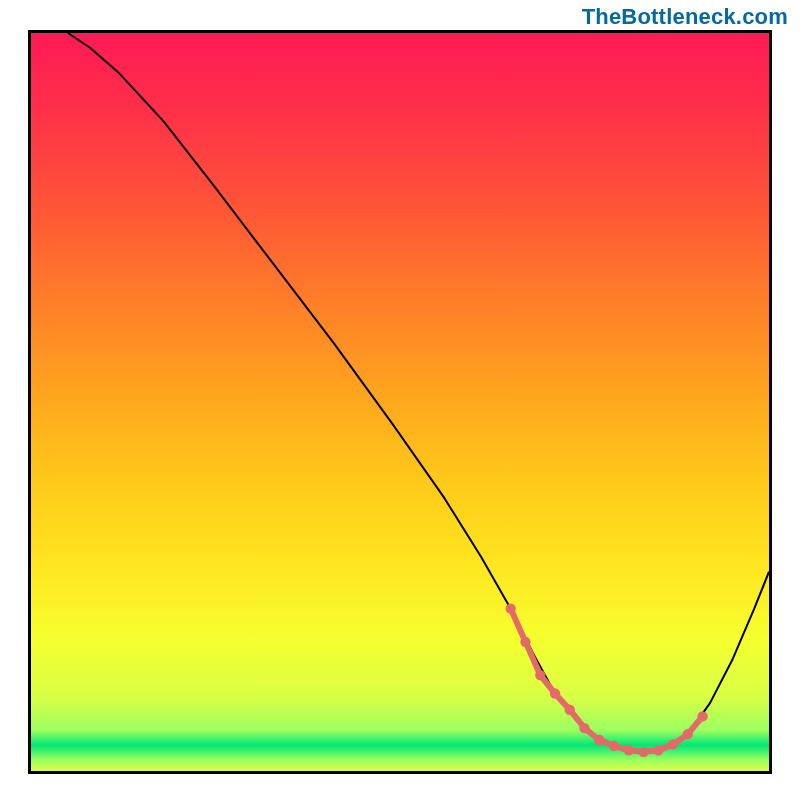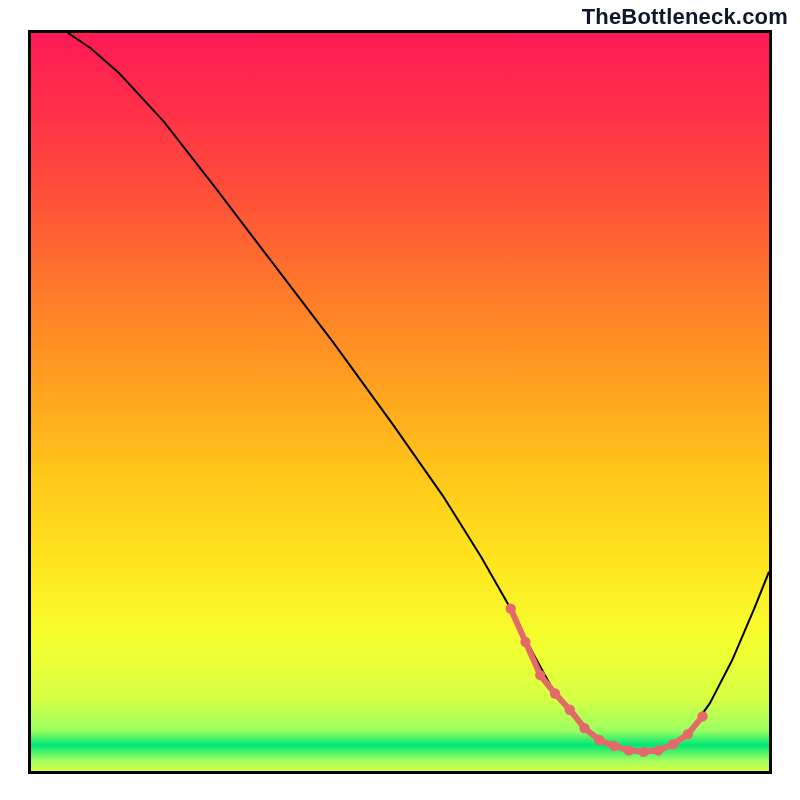--- a/index.html
+++ b/index.html
@@ -15,21 +15,21 @@
     position: relative;
     width: 800px;
     height: 800px;
   }
   .watermark {
     position: absolute;
     top: 4px;
     right: 12px;
     font-size: 22px;
     font-weight: 600;
-    color: #0f172a;
+    color: #0369a1;
     letter-spacing: 0.2px;
     z-index: 10;
   }
   .plot-frame {
     position: absolute;
     left: 28px;
     top: 30px;
     width: 744px;   
     height: 744px;  
     border: 3px solid #000;

